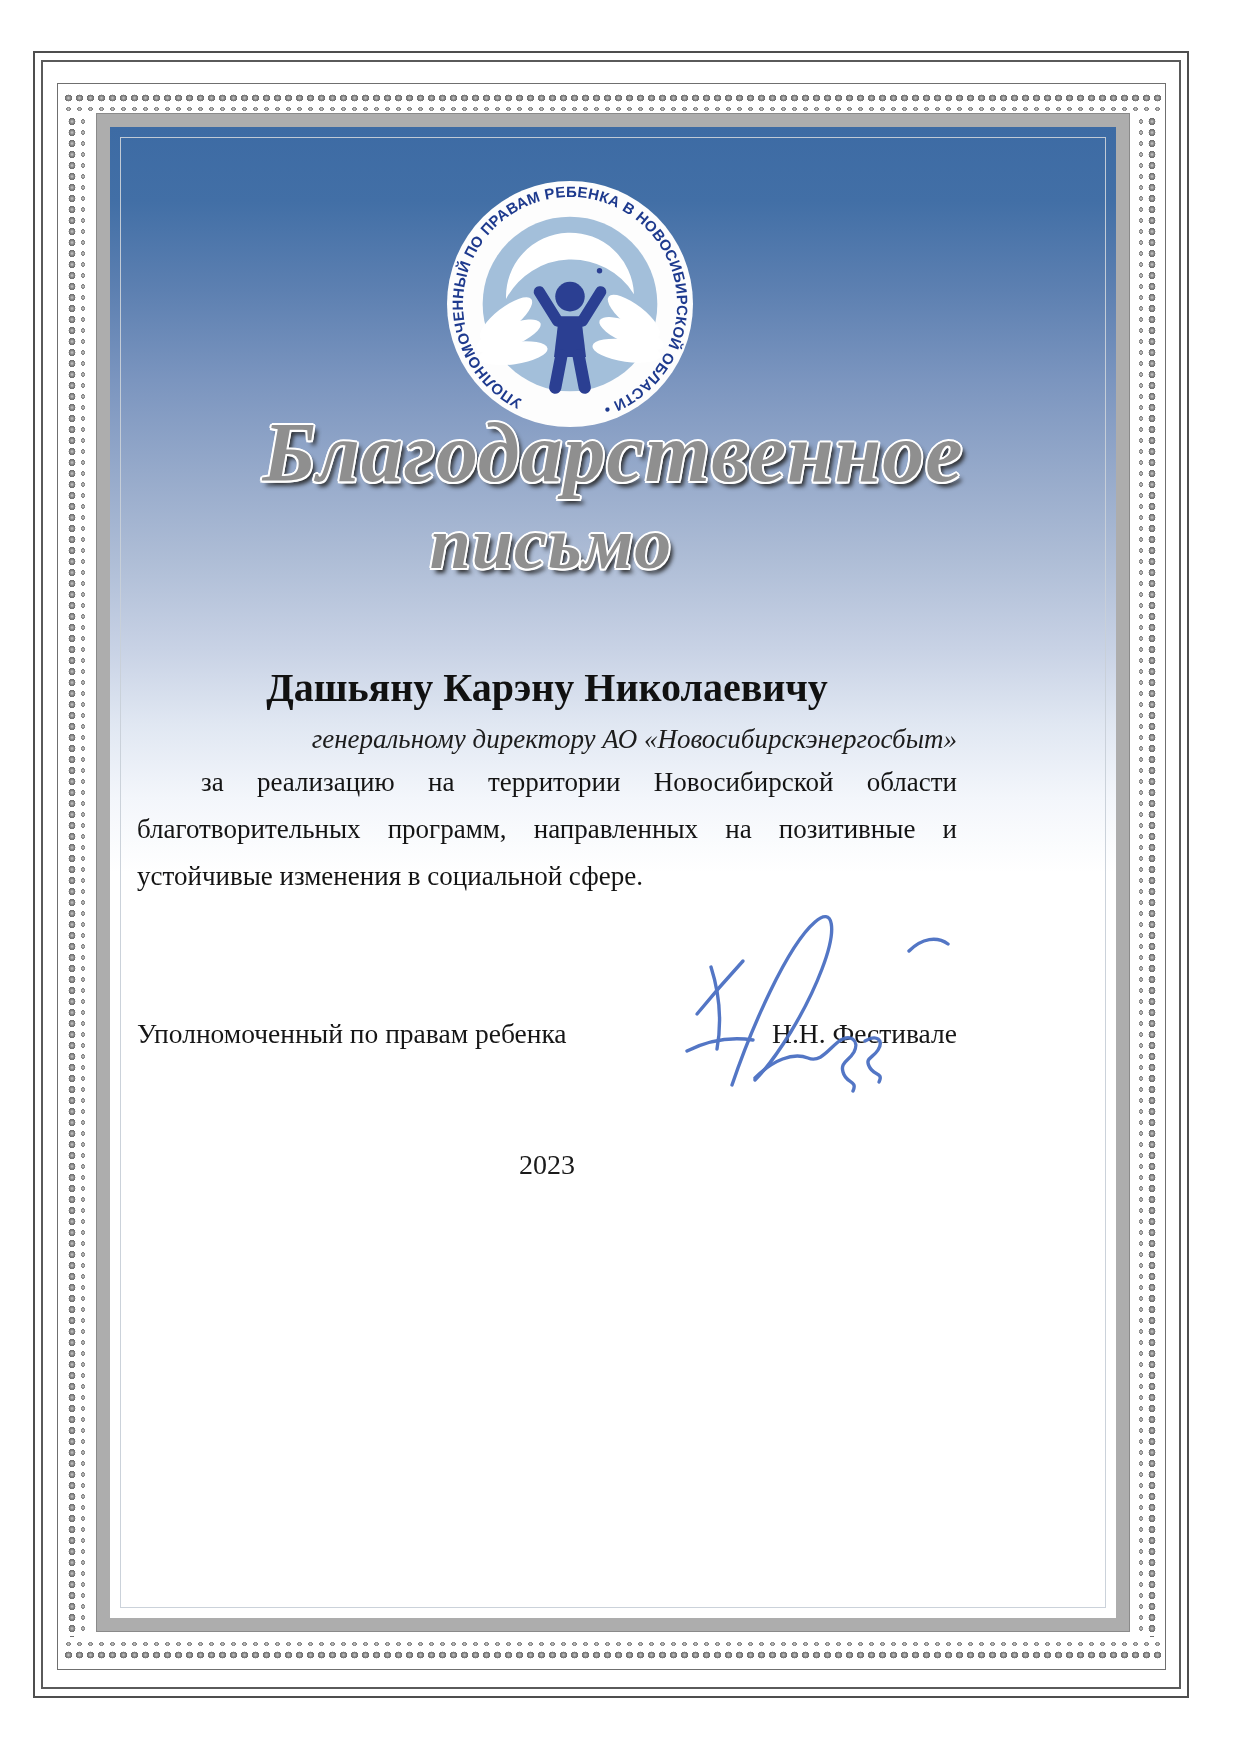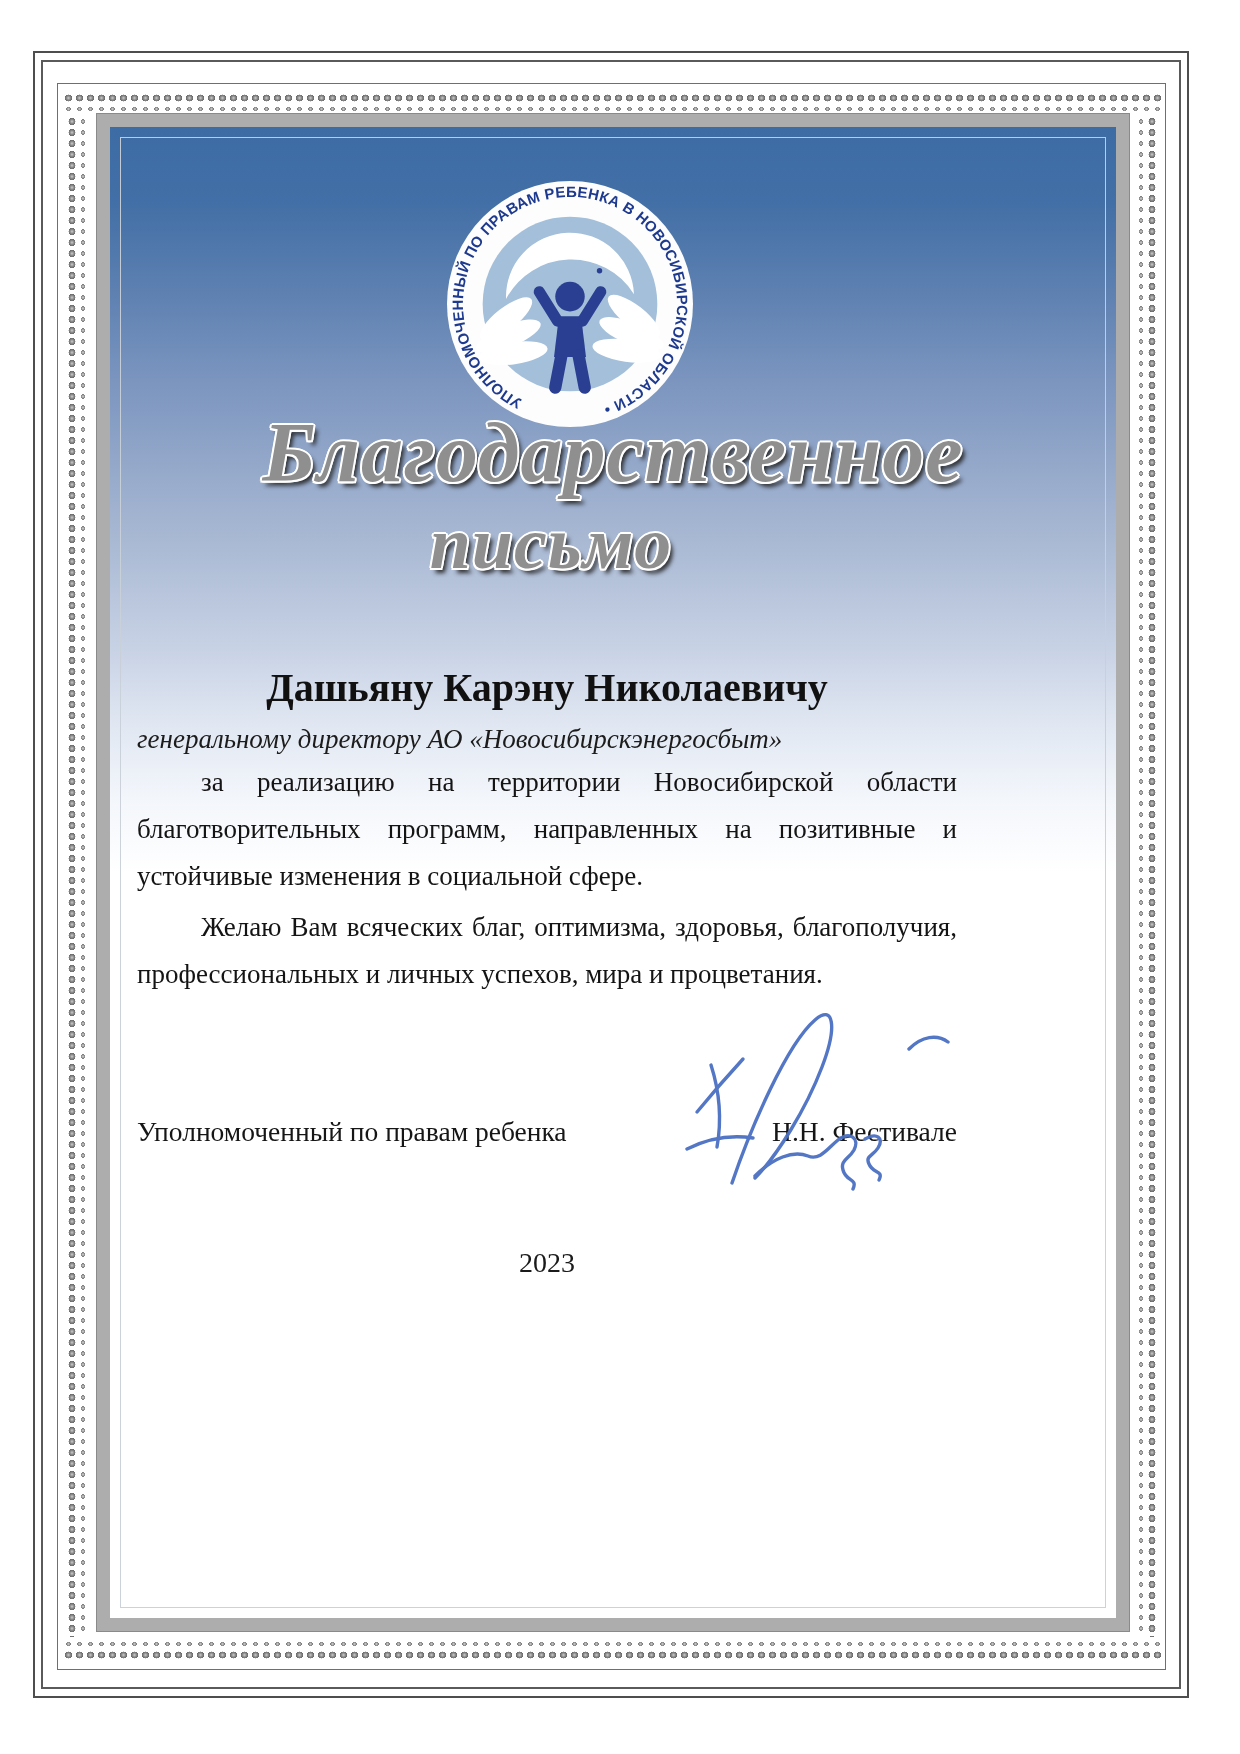--- a/index.html
+++ b/index.html
@@ -56,21 +56,21 @@
       -1.5px -1.5px 0 #ffffff, 1.5px -1.5px 0 #ffffff,
       -1.5px  1.5px 0 #ffffff, 1.5px  1.5px 0 #ffffff,
       0 -2px 0 #ffffff, 0 2px 0 #ffffff, -2px 0 0 #ffffff, 2px 0 0 #ffffff,
       4px 5px 4px rgba(35,35,35,0.9);
   }
   .t1{top:0;font-size:84px;line-height:100px;}
   .t2{top:92px;font-size:74px;line-height:96px;transform:translateX(-66px);margin-left:8px;}
   
   .text-col{width:820px;margin-left:27px;color:#161616;}
   .recipient-name{margin-top:60px;text-align:center;font-weight:bold;font-size:40px;line-height:50px;color:#111;}
-  .recipient-role{margin-top:6px;text-align:left;font-style:italic;font-size:27px;line-height:40px;color:#1c1c1c;}
+  .recipient-role{margin-top:6px;text-align:right;font-style:italic;font-size:27px;line-height:40px;color:#1c1c1c;}
   .body-p{margin:0 0 4px 0;font-size:27px;line-height:47px;text-align:justify;text-indent:64px;color:#141414;}
   .body-p.first{}
   .sig-row{position:relative;margin-top:114px;height:84px;}
   .sig-title{font-size:27.5px;line-height:40px;color:#161616;}
   .sig-name{position:absolute;right:0;top:0;font-size:27.5px;line-height:40px;color:#161616;}
   .sig-svg{position:absolute;left:500px;top:-125px;width:330px;height:205px;pointer-events:none;}
   .year{margin-top:49px;text-align:center;font-size:28px;line-height:36px;color:#1a1a1a;}
 </style>
 </head>
 <body>
@@ -130,21 +130,20 @@
     <div class="title-block">
       <div class="t1">Благодарственное</div>
       <div class="t2">письмо</div>
     </div>
 
     <div class="text-col">
       <div class="recipient-name">Дашьяну Карэну Николаевичу</div>
       <div class="recipient-role">генеральному директору АО «Новосибирскэнергосбыт»</div>
 
       <p class="body-p first">за реализацию на территории Новосибирской области благотворительных программ, направленных на позитивные и устойчивые изменения в социальной сфере.</p>
-      <p class="body-p">Желаю Вам всяческих благ, оптимизма, здоровья, благополучия, профессиональных и личных успехов, мира и процветания.</p>
 
       <div class="sig-row">
         <div class="sig-title">
           <div>Уполномоченный по правам ребенка</div>
         </div>
         <div class="sig-name">Н.Н. Фестивале</div>
 
         <svg class="sig-svg" viewBox="0 0 330 205">
           <g fill="none" stroke="#4a6fc2" stroke-width="3.4" stroke-linecap="round" stroke-linejoin="round" opacity="0.95">
             <path d="M60,125 C78,103 95,84 106,72"></path>

